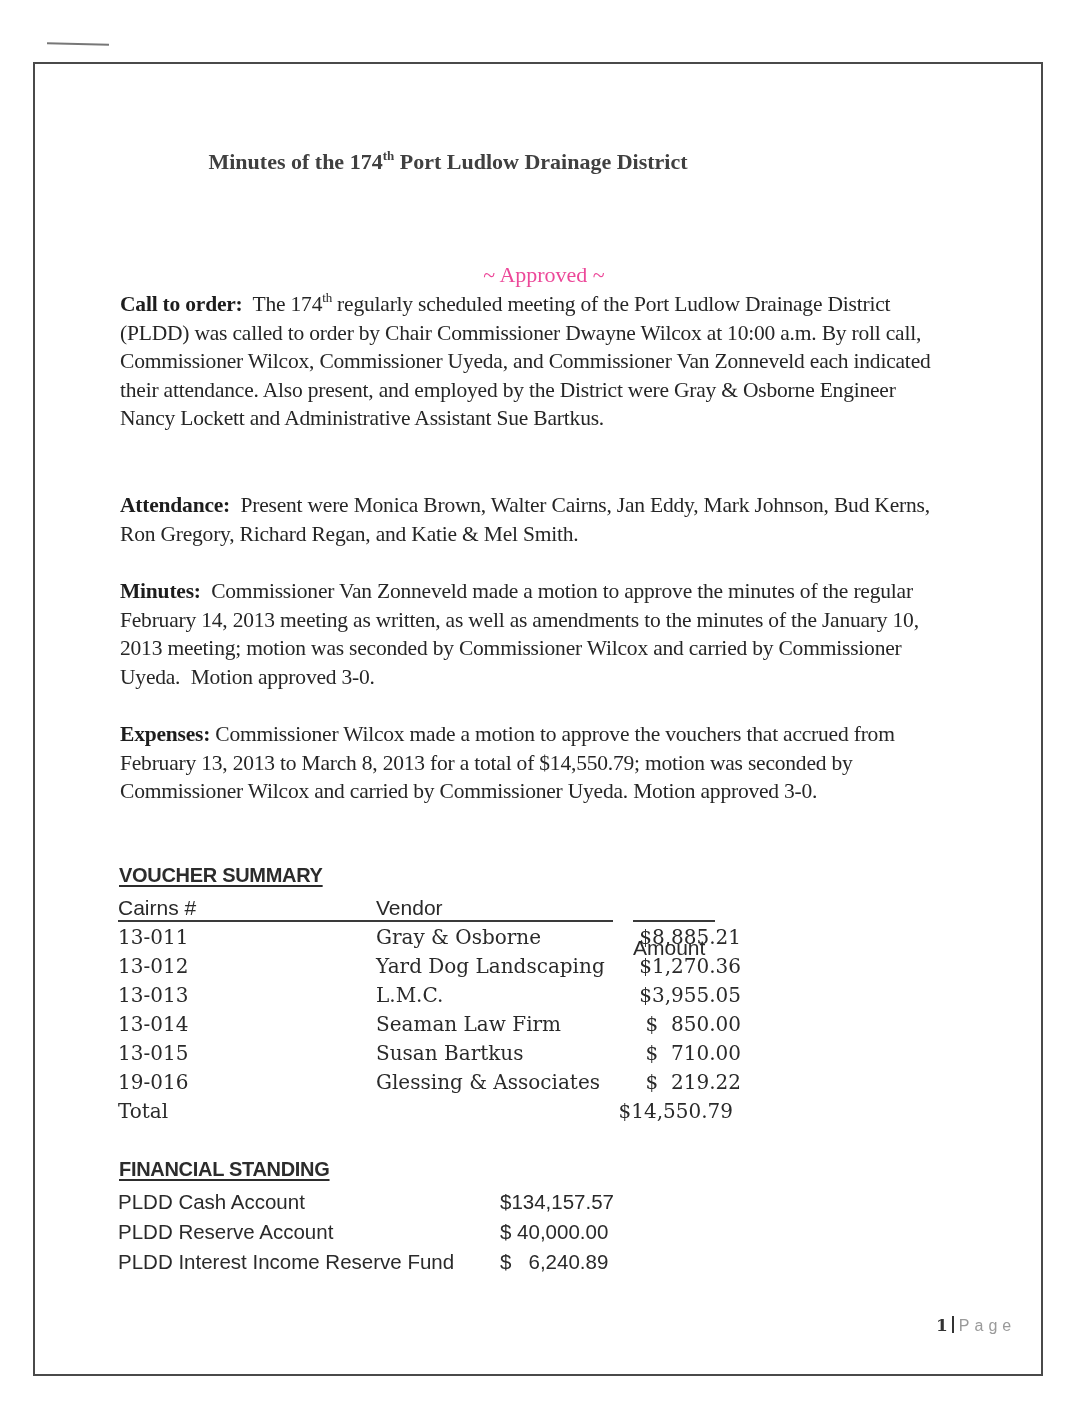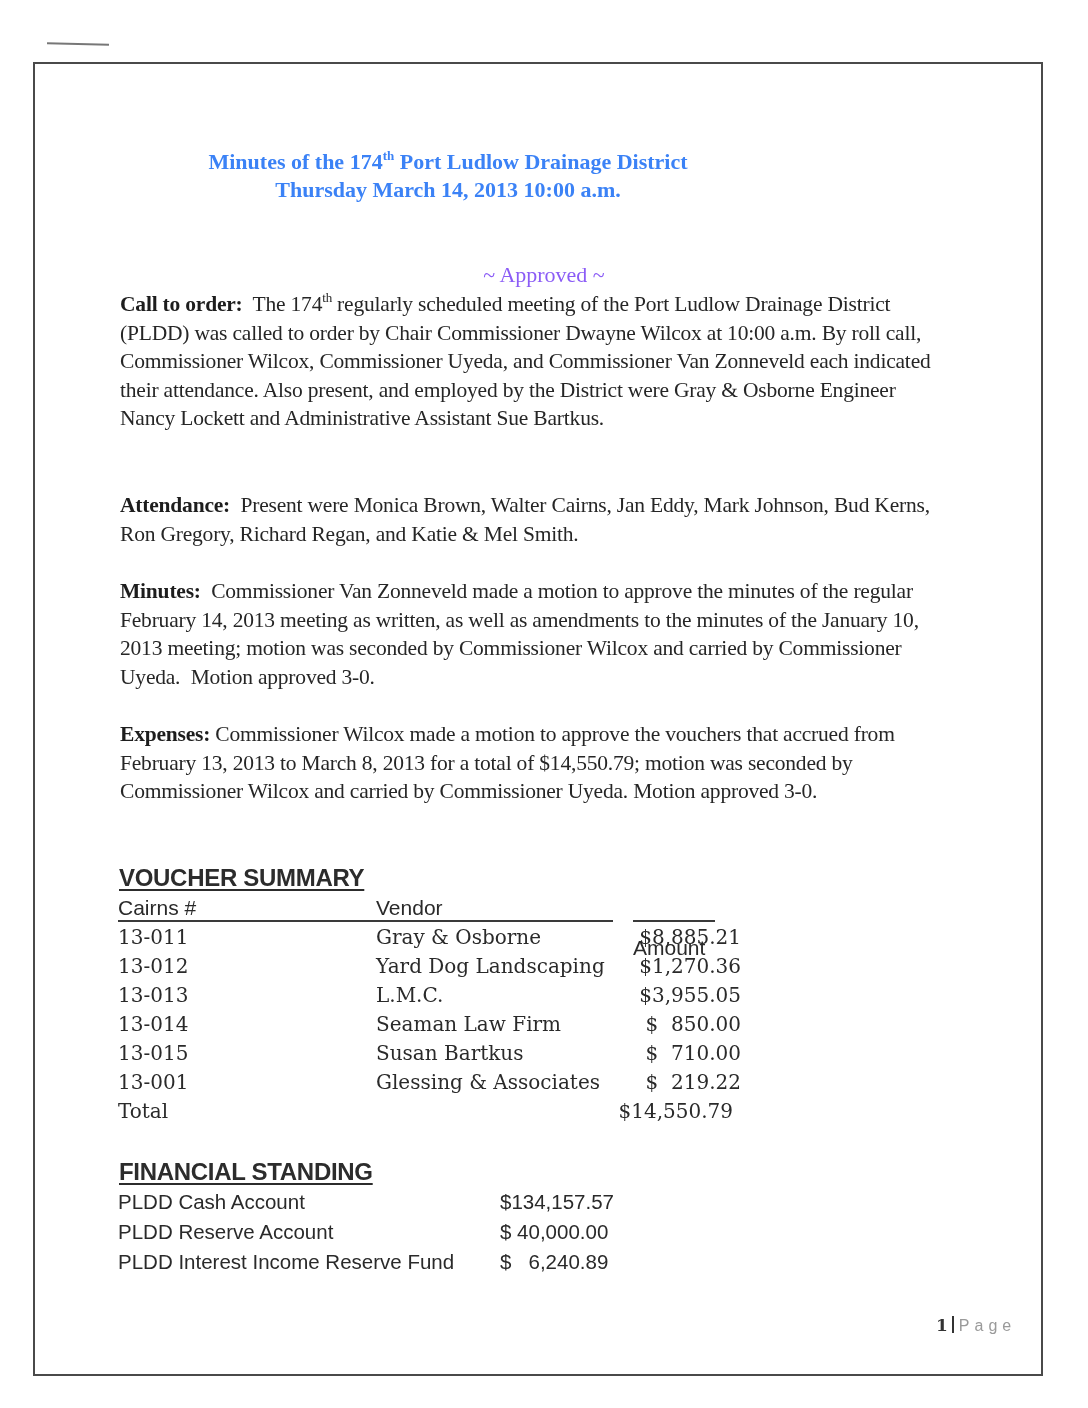--- a/index.html
+++ b/index.html
@@ -38,35 +38,35 @@
     }
     .title-block {
       position: absolute;
       left: 0;
       width: 896px;
       top: 148px;
       text-align: center;
       font-weight: bold;
       font-size: 22px;
       line-height: 28px;
-      color: #3b82f6;
+      color: #404040;
     }
     .title-block sup {
       font-size: 13px;
       vertical-align: 9px;
       line-height: 0;
     }
     .approved {
       position: absolute;
       left: 0;
       width: 1088px;
       top: 262px;
       text-align: center;
       font-size: 22px;
-      color: #8b5cf6;
+      color: #ec4899;
     }
     .para {
       position: absolute;
       left: 120px;
       width: 830px;
       font-size: 21.5px;
       line-height: 28.5px;
       color: #262626;
       letter-spacing: -0.2px;
     }
@@ -82,21 +82,21 @@
     .p-call { top: 290px; }
     .p-attend { top: 491px; }
     .p-minutes { top: 577px; }
     .p-expenses { top: 720px; }
 
     .section-heading {
       position: absolute;
       left: 119px;
       font-family: "Liberation Sans", "DejaVu Sans", sans-serif;
       font-weight: bold;
-      font-size: 24px;
+      font-size: 20px;
       text-decoration: underline;
       text-underline-offset: 3px;
       color: #2c2c2c;
       letter-spacing: -0.3px;
     }
     .h-voucher { top: 864px; }
     .h-financial { top: 1158px; }
 
     .voucher-table {
       position: absolute;
@@ -215,21 +215,20 @@
   </style>
 </head>
 <body>
 
 <div class="stray-mark"></div>
 
 <div class="page-frame"></div>
 
 <div class="title-block serif">
   <div><span>Minutes of the 174</span><sup>th</sup><span> Port Ludlow Drainage District</span></div>
-  <div>Thursday March 14, 2013 10:00 a.m.</div>
 </div>
 
 <div class="approved serif">~ Approved ~</div>
 
 <div class="para serif p-call"><b>Call to order:</b><span style="white-space:pre-wrap">  The 174</span><sup>th</sup><span> regularly scheduled meeting of the Port Ludlow Drainage District (PLDD) was called to order by Chair Commissioner Dwayne Wilcox at 10:00 a.m.  By roll call, Commissioner Wilcox, Commissioner Uyeda, and Commissioner Van Zonneveld each indicated their attendance.  Also present, and employed by the District were Gray &amp; Osborne Engineer Nancy Lockett and Administrative Assistant Sue Bartkus.</span></div>
 
 <div class="para serif p-attend"><b>Attendance:</b><span style="white-space:pre-wrap">  Present were Monica Brown, Walter Cairns, Jan Eddy, Mark Johnson, Bud Kerns, Ron Gregory, Richard Regan, and Katie &amp; Mel Smith.</span></div>
 
 <div class="para serif p-minutes"><b>Minutes:</b><span style="white-space:pre-wrap">  Commissioner Van Zonneveld made a motion to approve the minutes of the regular February 14, 2013 meeting as written, as well as amendments to the minutes of the January 10, 2013 meeting; motion was seconded by Commissioner Wilcox and carried by Commissioner Uyeda.  Motion approved 3-0.</span></div>
 
@@ -264,21 +263,21 @@
     <span class="vt-col-id">13-014</span>
     <span class="vt-col-vendor">Seaman Law Firm</span>
     <span class="vt-col-amount">$  850.00</span>
   </div>
   <div class="vt-row">
     <span class="vt-col-id">13-015</span>
     <span class="vt-col-vendor">Susan Bartkus</span>
     <span class="vt-col-amount">$  710.00</span>
   </div>
   <div class="vt-row">
-    <span class="vt-col-id">13-001</span>
+    <span class="vt-col-id">19-016</span>
     <span class="vt-col-vendor">Glessing &amp; Associates</span>
     <span class="vt-col-amount">$  219.22</span>
   </div>
   <div class="vt-row vt-total">
     <span class="vt-col-id">Total</span>
     <span class="vt-col-amount">$14,550.79</span>
   </div>
 </div>
 
 <div class="section-heading h-financial">FINANCIAL STANDING</div>

